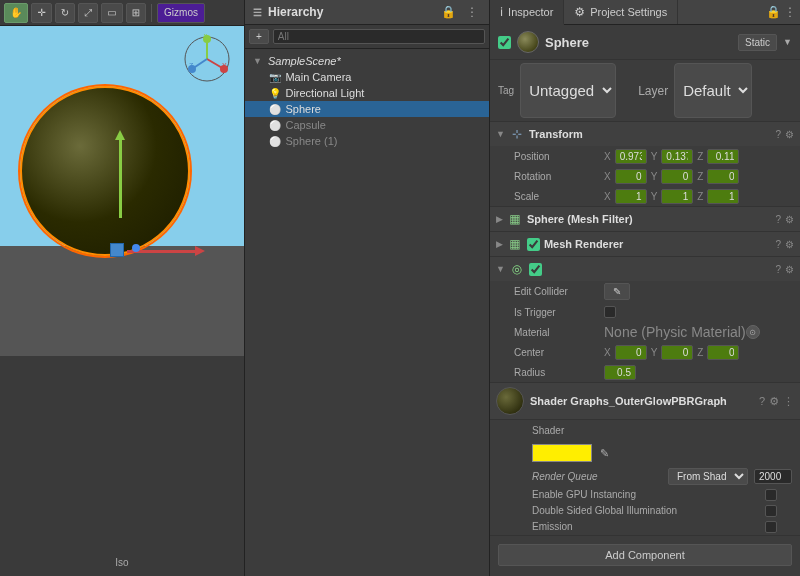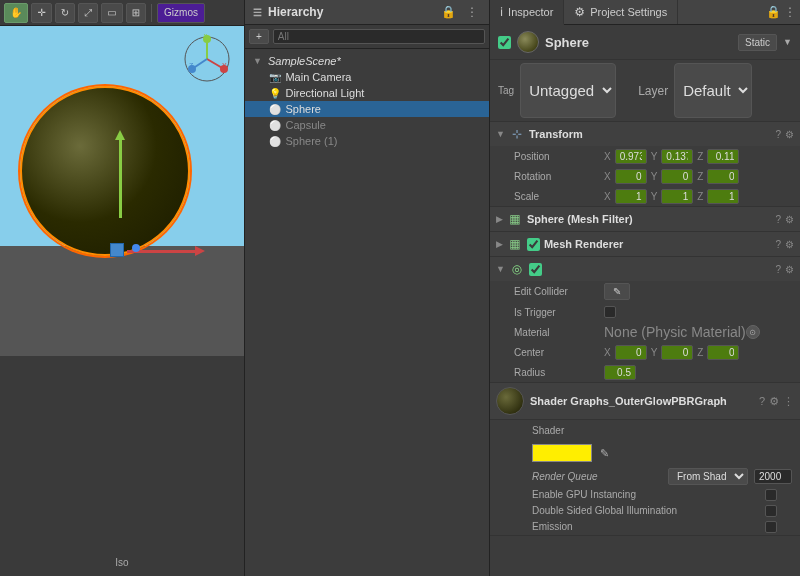--- a/index.html
+++ b/index.html
@@ -812,17 +812,20 @@
           <span class="gpu-label">Double Sided Global Illumination</span>
           <div class="gpu-check"></div>
         </div>
 
         <div class="gpu-row">
           <span class="gpu-label">Emission</span>
           <div class="gpu-check"></div>
         </div>
       </div>
 
+      <div class="add-component-area">
+        <button class="add-component-btn">Add Component</button>
+      </div>
 
     </div>
   </div>
 
 </div>
 
 </body></html>

